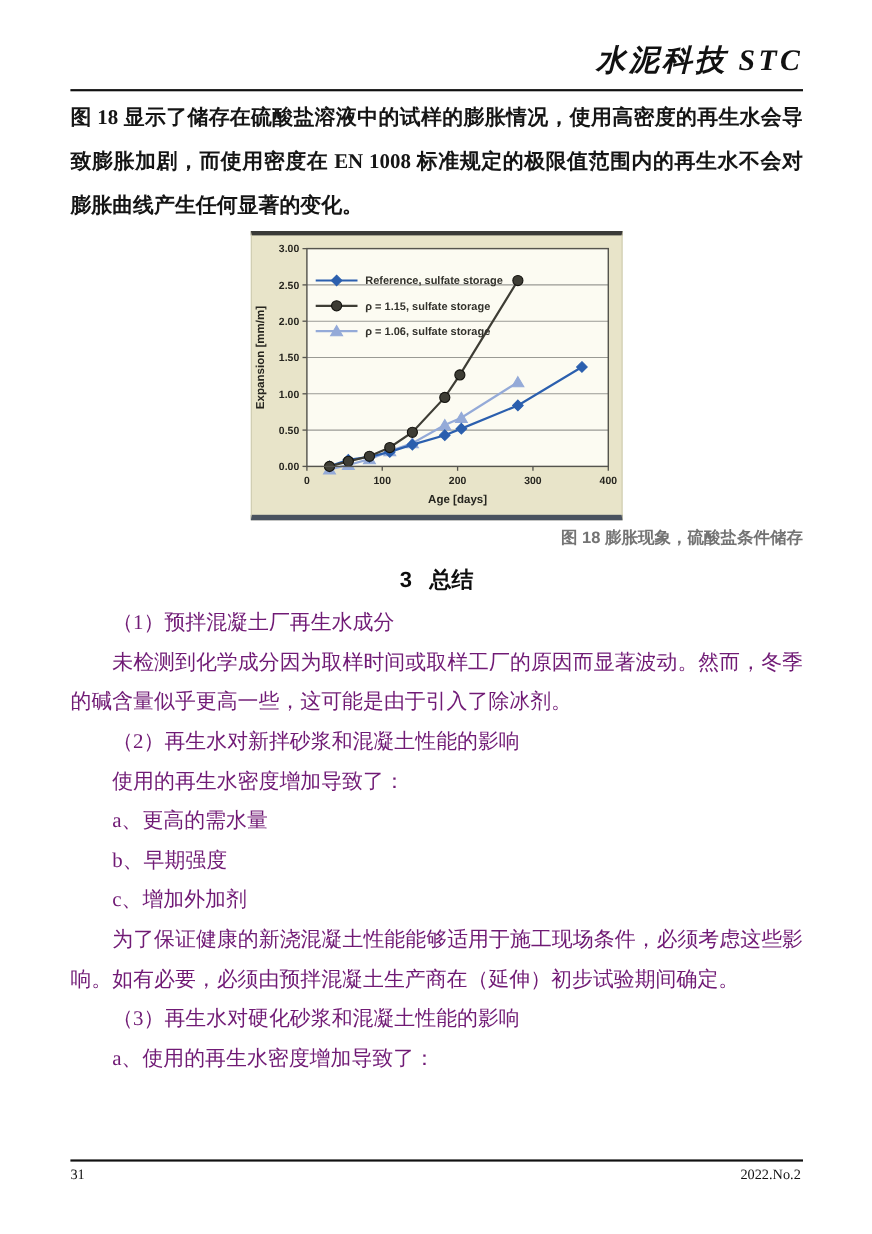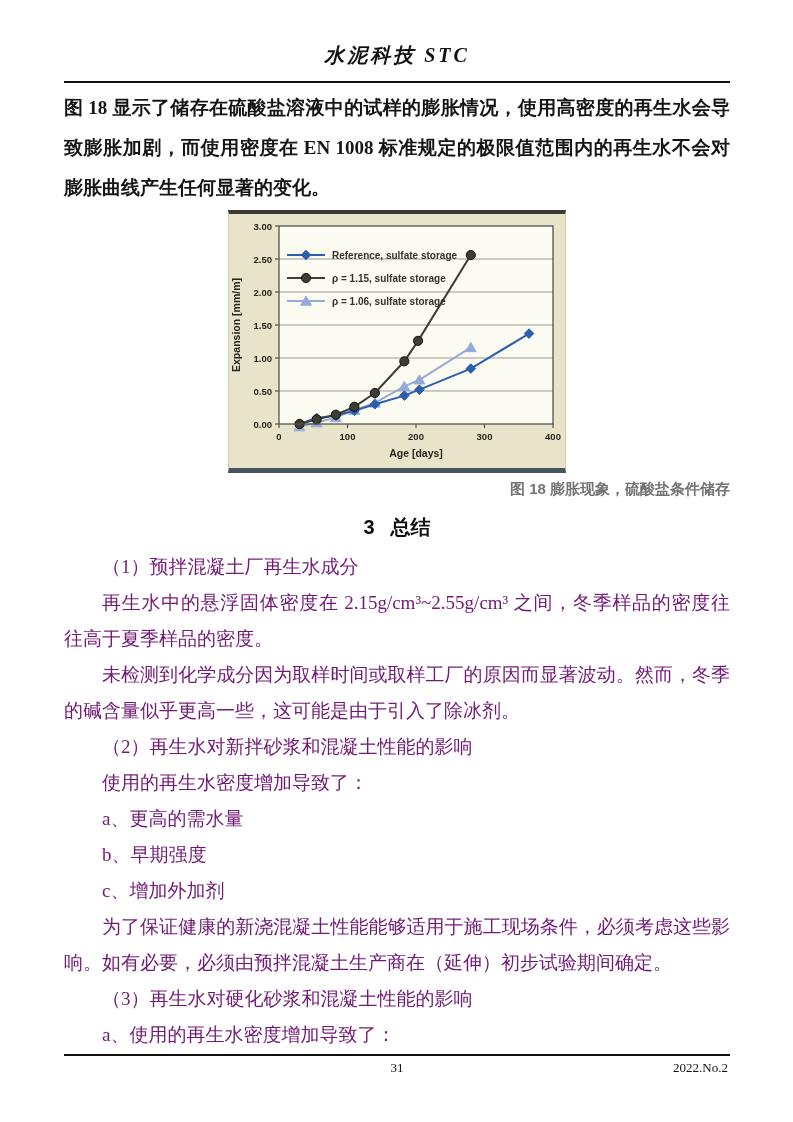--- a/index.html
+++ b/index.html
@@ -8,22 +8,22 @@
     position: relative;
     width: 793px; height: 1122px;
     margin: 0 auto;
     background: #ffffff;
     font-family: "Liberation Serif", "DejaVu Serif", serif;
     color: #1a1a1a;
     padding: 40px 63px 0 64px;
     overflow: hidden;
   }
   .doc-title {
-    text-align: center;
-    font-size: 20px;
+    text-align: right;
+    font-size: 27px;
     font-weight: bold;
     font-style: italic;
     letter-spacing: 3px;
     color: #111;
     line-height: 30px;
   }
   .header-rule { border-top: 2.5px solid #111; margin-top: 11px; }
   .intro {
     margin-top: 5px;
     font-size: 19px;
@@ -66,21 +66,20 @@
     line-height: 36px;
     text-align: justify;
     text-indent: 2em;
     color: #701a75;
   }
   footer { position: absolute; left: 64px; right: 63px; bottom: 46px; }
   .footer-rule { border-top: 2px solid #111; }
   .footer-row {
     position: relative;
     margin-top: 4px;
-    text-align: center;
     font-size: 13px;
     color: #111;
   }
   .footer-row .issue { position: absolute; right: 2px; top: 0; }
   
   .tick-label { font: 700 9.5px "Liberation Sans","DejaVu Sans",sans-serif; fill: #26251f; }
   .axis-title { font: 700 10.5px "Liberation Sans","DejaVu Sans",sans-serif; fill: #26251f; }
   .legend-label { font: 600 10px "Liberation Sans","DejaVu Sans",sans-serif; fill: #33322c; }
 </style>
 </head>
@@ -172,21 +171,20 @@
     </div>
     <figcaption>图 18 膨胀现象，硫酸盐条件储存</figcaption>
   </figure>
 
   <h2 class="section-heading">
     <span class="sec-num">3</span><span>总结</span>
   </h2>
 
   <div class="summary" id="paragraphs">
       <p>（1）预拌混凝土厂再生水成分</p>
-      <p>再生水中的悬浮固体密度在 2.15g/cm³~2.55g/cm³ 之间，冬季样品的密度往往高于夏季样品的密度。</p>
       <p>未检测到化学成分因为取样时间或取样工厂的原因而显著波动。然而，冬季的碱含量似乎更高一些，这可能是由于引入了除冰剂。</p>
       <p>（2）再生水对新拌砂浆和混凝土性能的影响</p>
       <p>使用的再生水密度增加导致了：</p>
       <p>a、更高的需水量</p>
       <p>b、早期强度</p>
       <p>c、增加外加剂</p>
       <p>为了保证健康的新浇混凝土性能能够适用于施工现场条件，必须考虑这些影响。如有必要，必须由预拌混凝土生产商在（延伸）初步试验期间确定。</p>
       <p>（3）再生水对硬化砂浆和混凝土性能的影响</p>
       <p>a、使用的再生水密度增加导致了：</p>
     </div>

